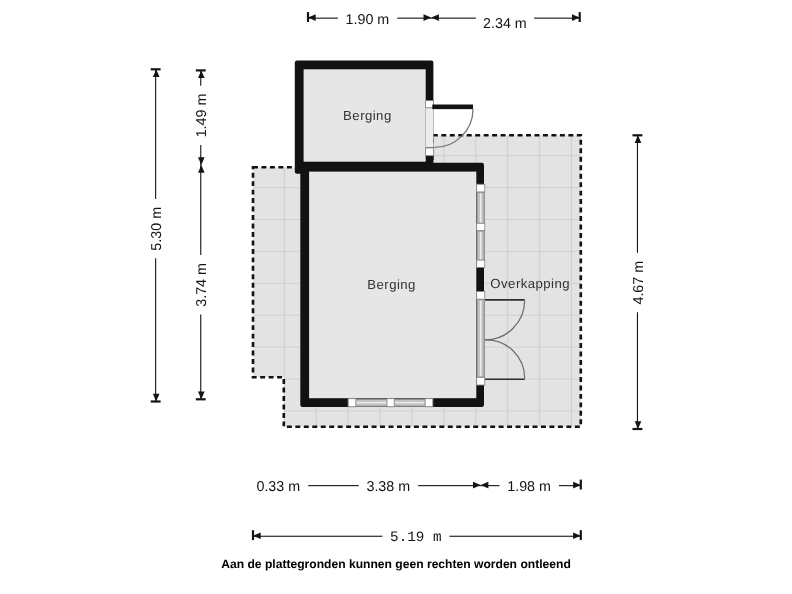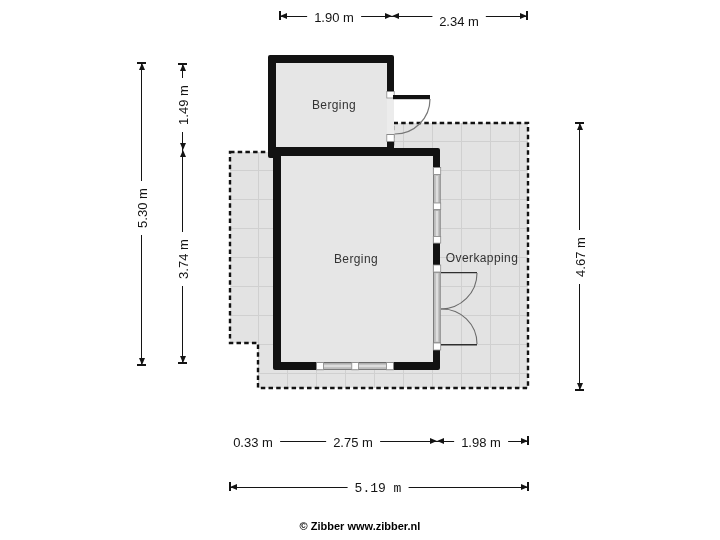--- a/index.html
+++ b/index.html
@@ -137,28 +137,28 @@
     <div class="lnh"></div>
     <span class="tkh" style="left:-0.8px;"></span>
     <span class="tkh" style="left:297px;"></span>
     <span class="ar arL" style="left:0;"></span>
     <span class="ar arR" style="left:36px;"></span>
     <span class="ar arL" style="left:43px;"></span>
     <span class="ar arR" style="left:200px;"></span>
     <span class="ar arL" style="left:207px;"></span>
     <span class="ar arR" style="left:291px;"></span>
     <span class="dlab" style="left:23px;top:1px;">0.33 m</span>
-    <span class="dlab" style="left:123px;top:1px;">2.75 m</span>
+    <span class="dlab" style="left:123px;top:1px;">3.38 m</span>
     <span class="dlab" style="left:251px;top:1px;">1.98 m</span>
   </div>
 
   <div class="dim" style="left:230px;top:487px;width:298px;height:0;">
     <div class="lnh"></div>
     <span class="tkh" style="left:-0.8px;"></span>
     <span class="tkh" style="left:297px;"></span>
     <span class="ar arL" style="left:0;"></span>
     <span class="ar arR" style="left:291px;"></span>
     <span class="dlab" style="left:148px;top:1px;font-family:Liberation Mono, monospace;">5.19 m</span>
   </div>
 
-  <div class="footer" style="top:520px;">© Zibber www.zibber.nl</div>
+  <div class="footer" style="top:507px;">Aan de plattegronden kunnen geen rechten worden ontleend</div>
 
 </div>
 
 </body></html>

